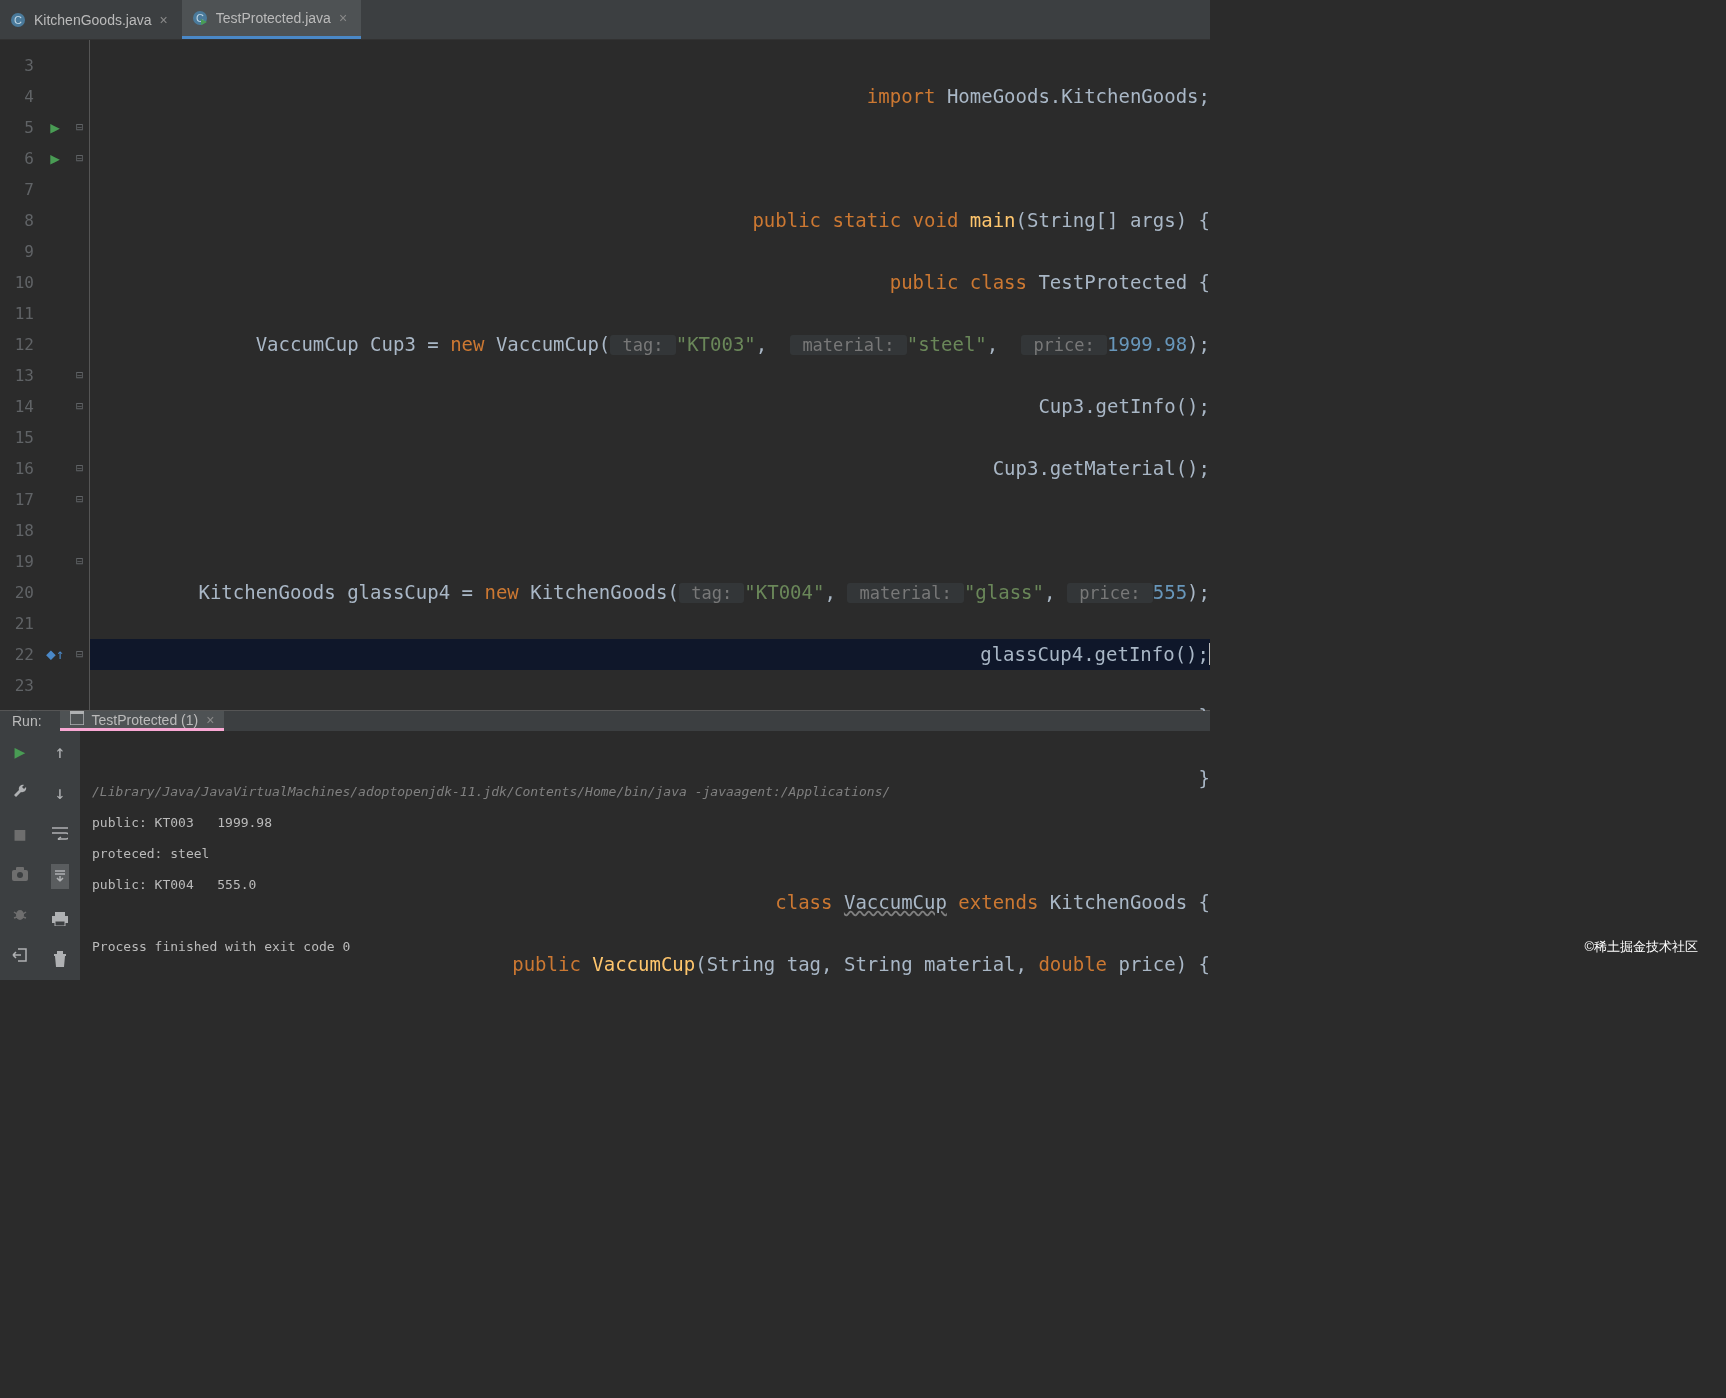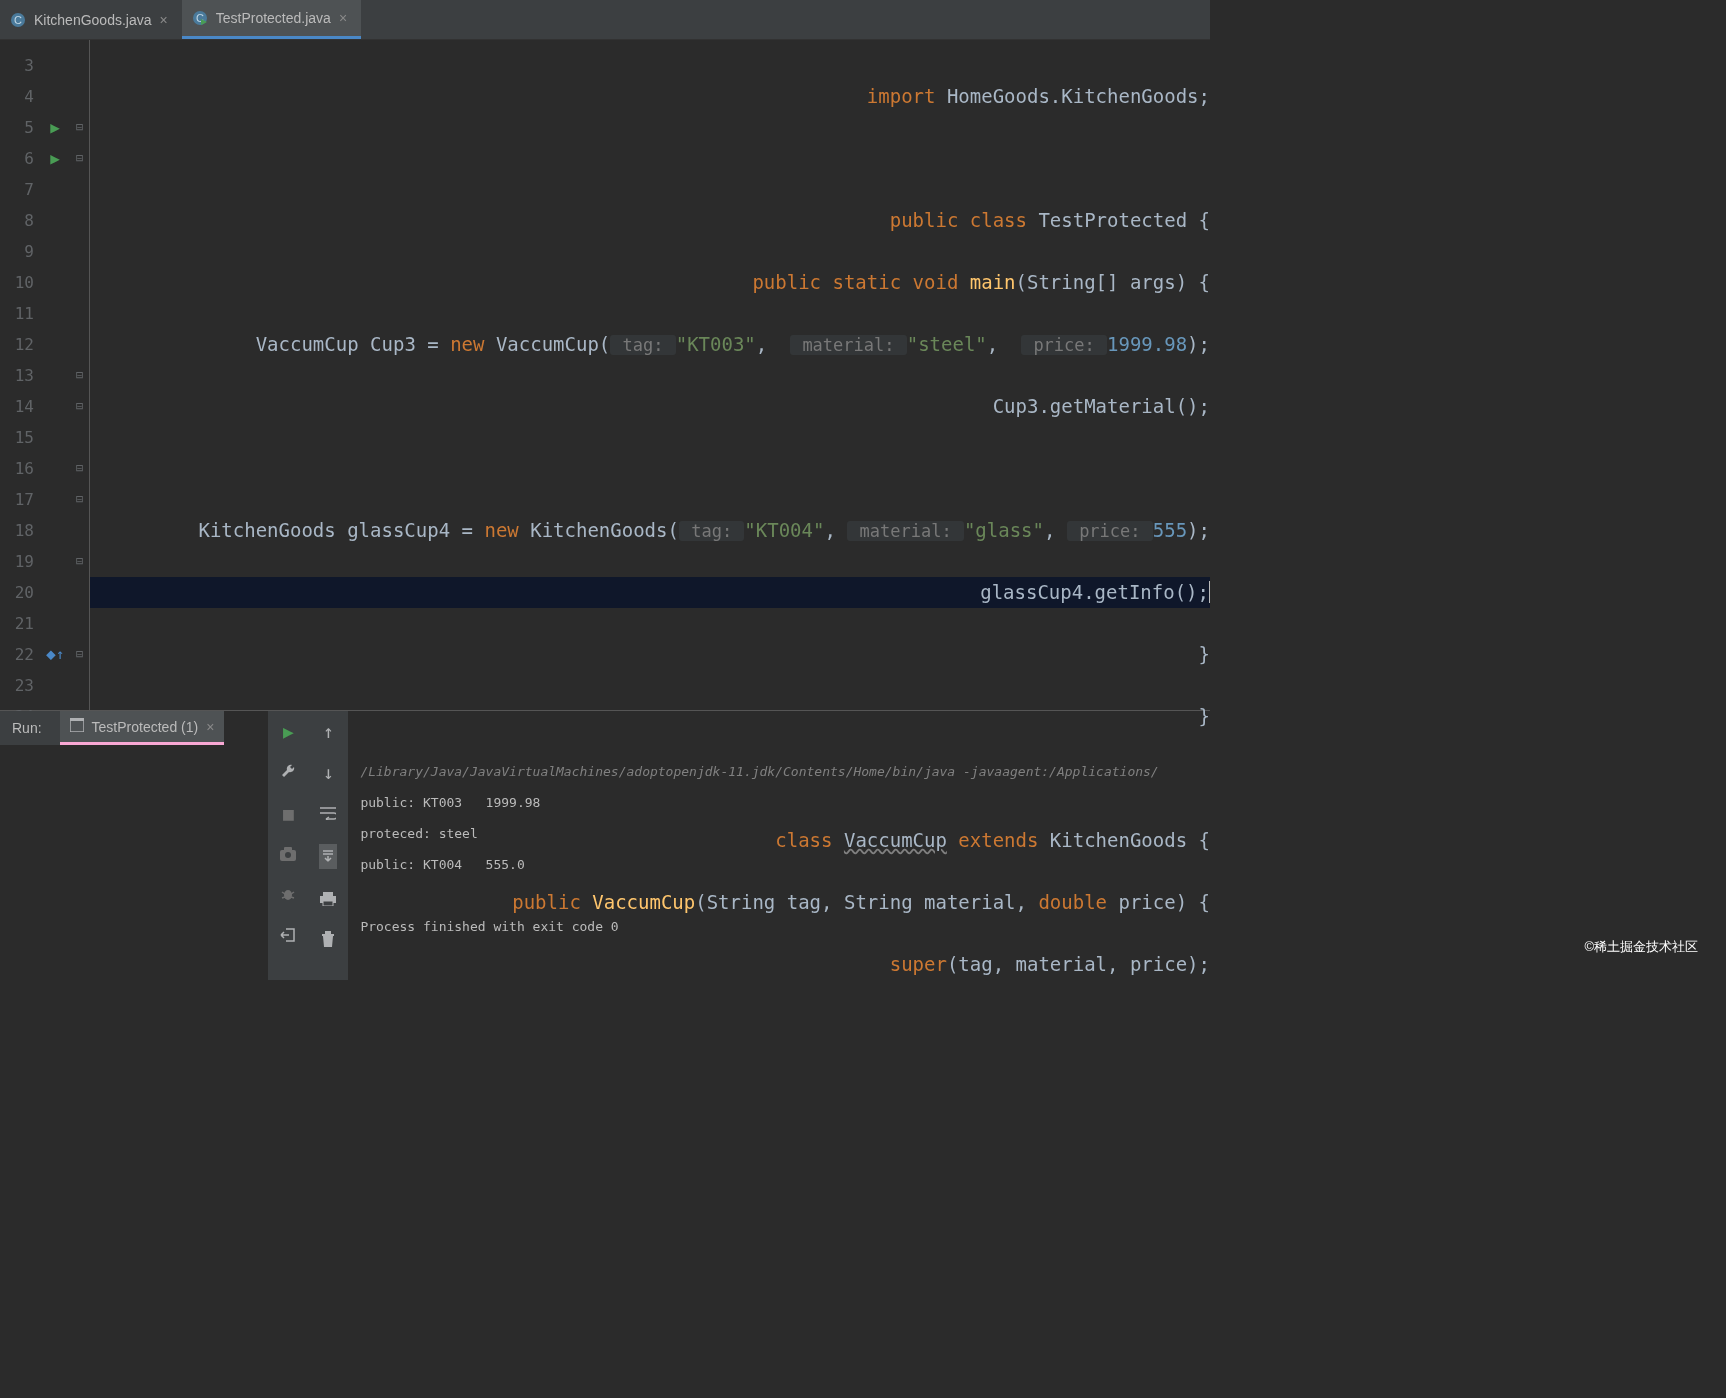--- a/index.html
+++ b/index.html
@@ -87,22 +87,21 @@
   .hint { color: #787878; background:#333638; font-size:17px; padding:0 2px; border-radius:3px;}
   .anno { color: #bbb529; }
   .wavy { text-decoration: underline wavy #808080; }
   .caret { border-right: 1px solid #bbbbbb; }
 
   .run-panel {
     height: 270px;
     background: #2b2b2b;
     border-top: 1px solid #555555;
     display: flex;
-    flex-direction: row;
-    gap: 44px;
+    flex-direction: column;
   }
   .run-header {
     height: 34px;
     background: #3c3f41;
     display: flex;
     align-items: center;
     font-family: "Segoe UI", sans-serif;
     font-size: 14px;
     color: #bbbbbb;
   }
@@ -238,23 +237,24 @@
       <div>⊟</div>
       <div>&nbsp;</div>
       <div>&nbsp;</div>
       <div>⊟</div>
       <div>&nbsp;</div>
       <div>&nbsp;</div>
   </div>
   <div class="code">
 <div class="line"><span class="kw">import</span><span> HomeGoods.KitchenGoods;</span></div>
 <div class="line"></div>
+<div class="line">    <span class="kw">public static void </span><span class="fn">main</span><span>(String[] args) {</span></div>
 <div class="line"><span class="kw">public class</span><span> TestProtected {</span></div>
-<div class="line">    <span class="kw">public static void </span><span class="fn">main</span><span>(String[] args) {</span></div>
 <div class="line">        <span>VaccumCup Cup3 = </span><span class="kw">new</span><span> VaccumCup(</span><span class="hint"> tag: </span><span class="str">"KT003"</span><span>,  </span><span class="hint"> material: </span><span class="str">"steel"</span><span>,  </span><span class="hint"> price: </span><span class="num">1999.98</span><span>);</span></div>
+<div class="line">        <span>Cup3.getInfo();</span></div>
 <div class="line">        <span>Cup3.getMaterial();</span></div>
 <div class="line"></div>
 <div class="line">        <span>KitchenGoods glassCup4 = </span><span class="kw">new</span><span> KitchenGoods(</span><span class="hint"> tag: </span><span class="str">"KT004"</span><span>, </span><span class="hint"> material: </span><span class="str">"glass"</span><span>, </span><span class="hint"> price: </span><span class="num">555</span><span>);</span></div>
 <div class="line current">        <span>glassCup4.getInfo();</span><span class="caret"></span></div>
 <div class="line">    <span>}</span></div>
 <div class="line"><span>}</span></div>
 <div class="line"></div>
 <div class="line"><span class="kw">class </span><span class="wavy">VaccumCup</span><span class="kw"> extends</span><span> KitchenGoods {</span></div>
 <div class="line">    <span class="kw">public </span><span class="fn">VaccumCup</span><span>(String tag, String material, </span><span class="kw">double</span><span> price) {</span></div>
 <div class="line">        <span class="kw">super</span><span>(tag, material, price);</span></div>

